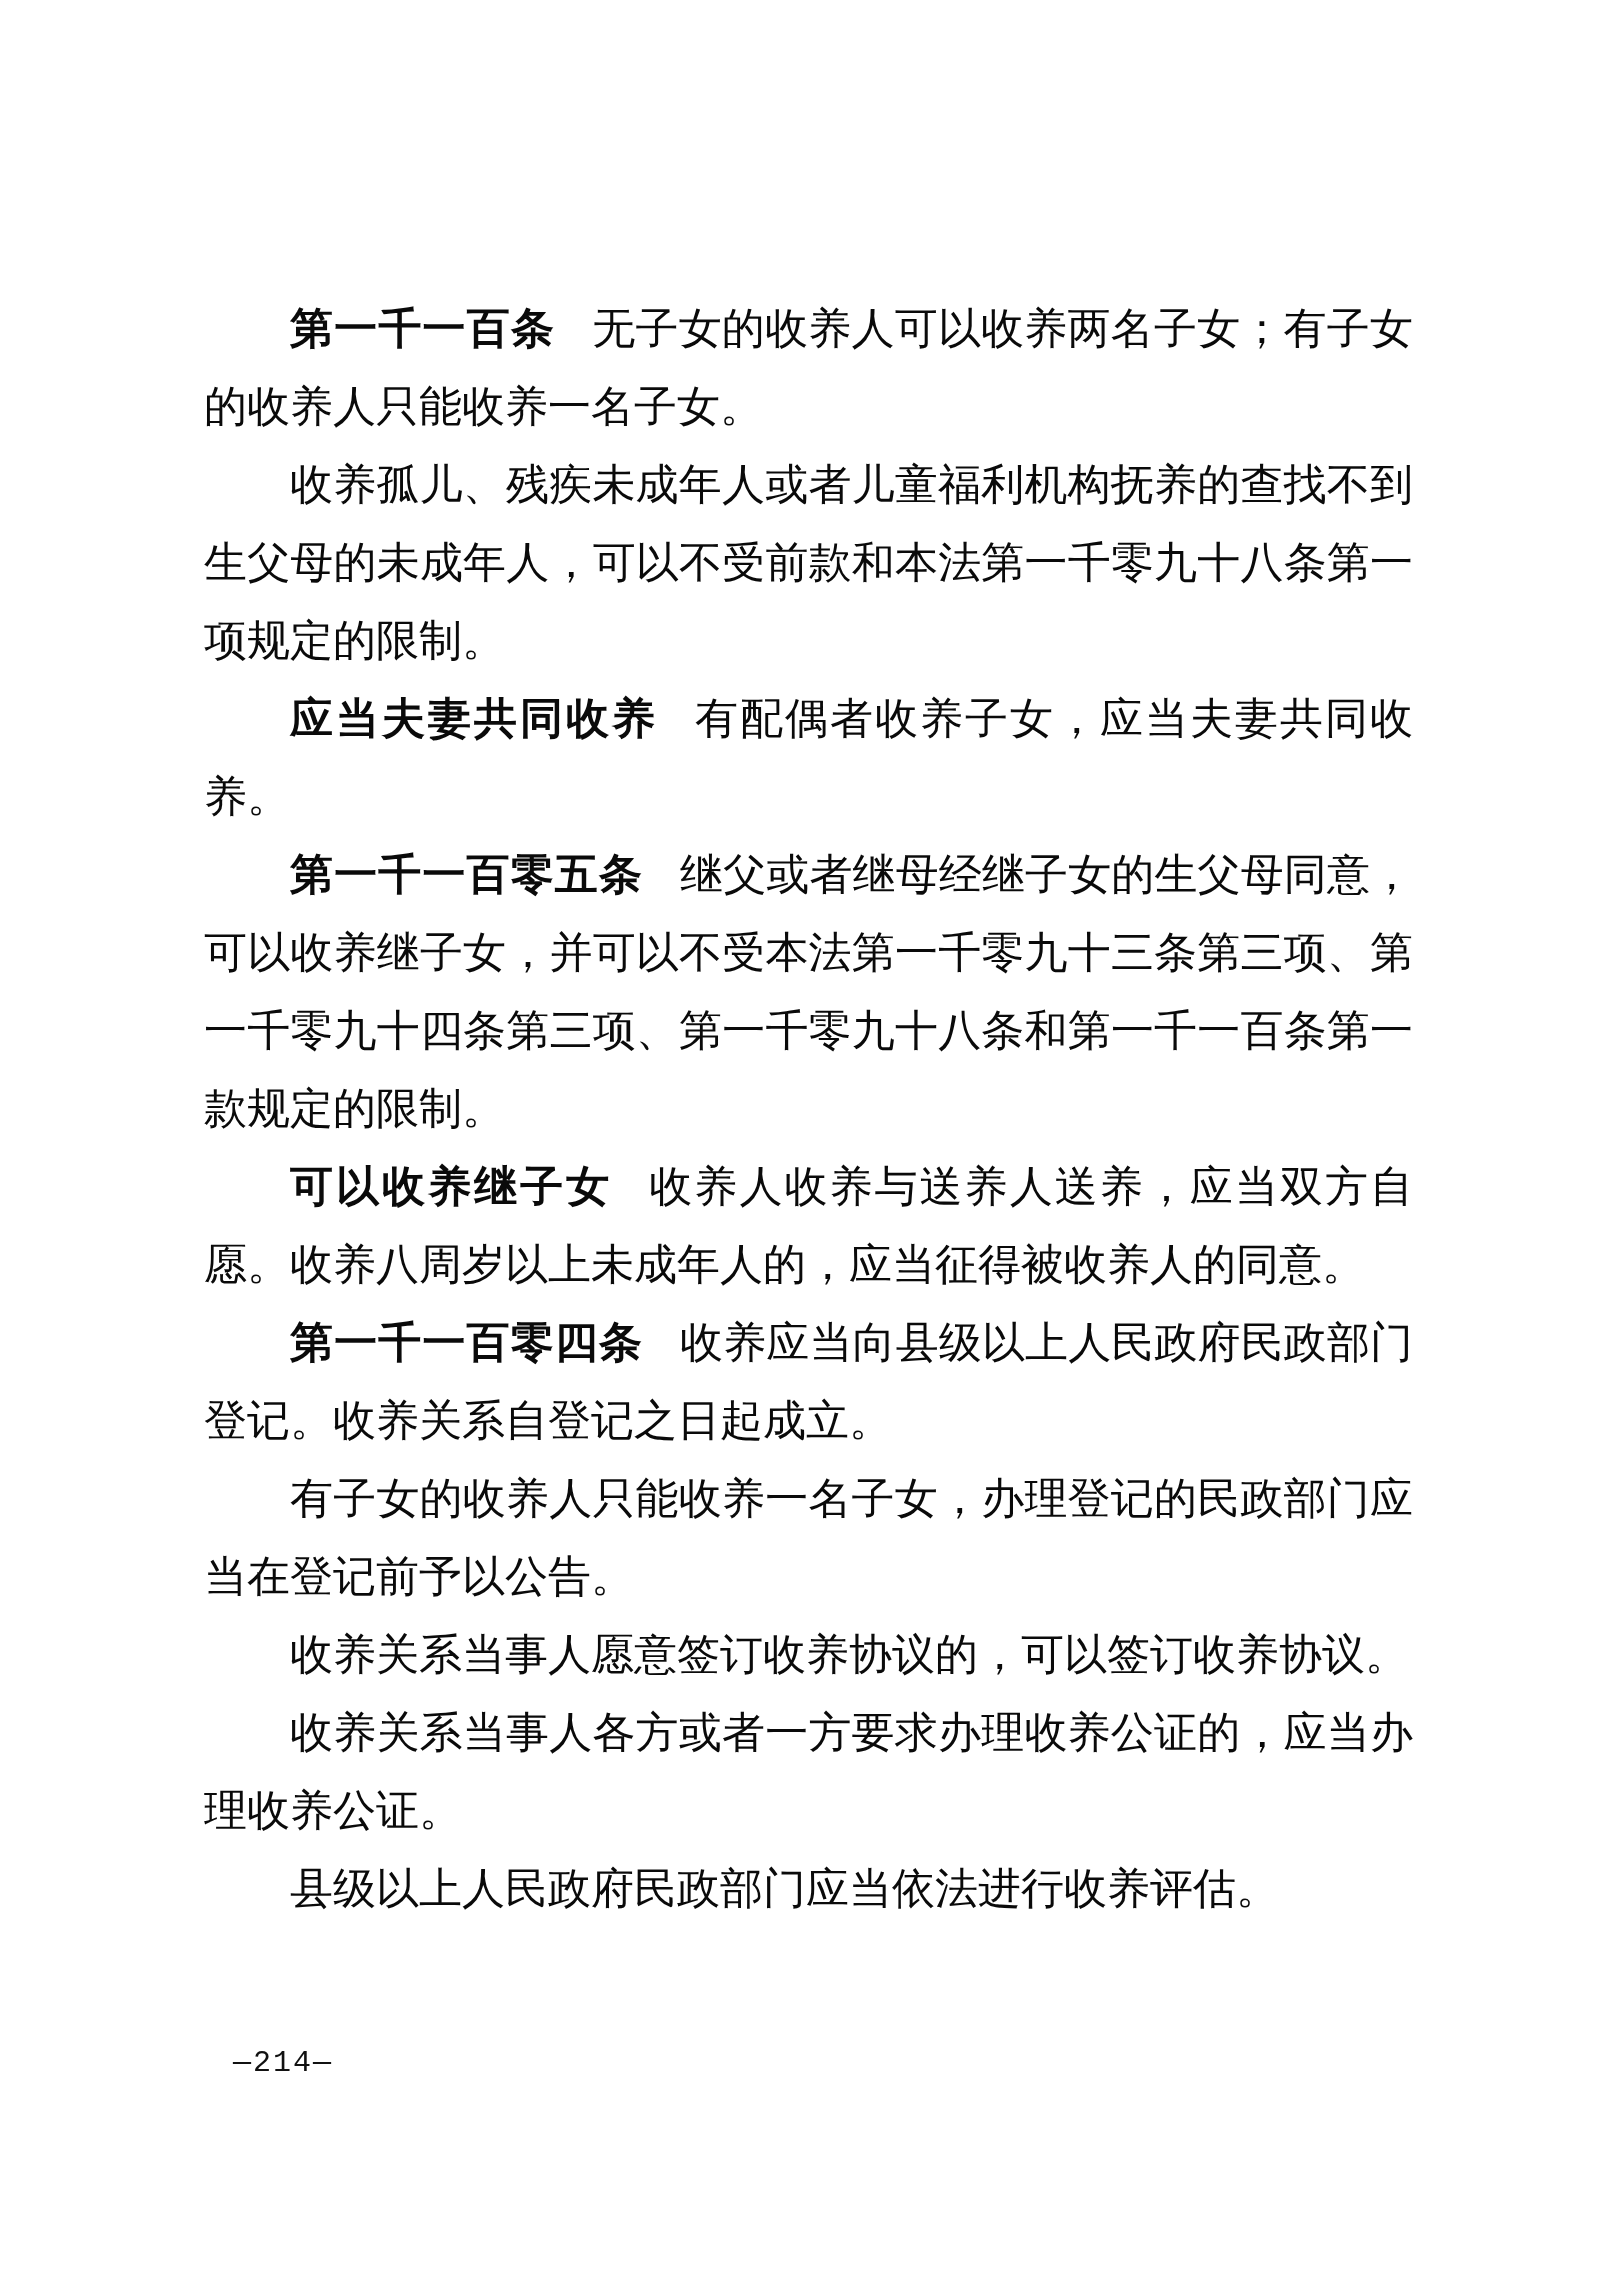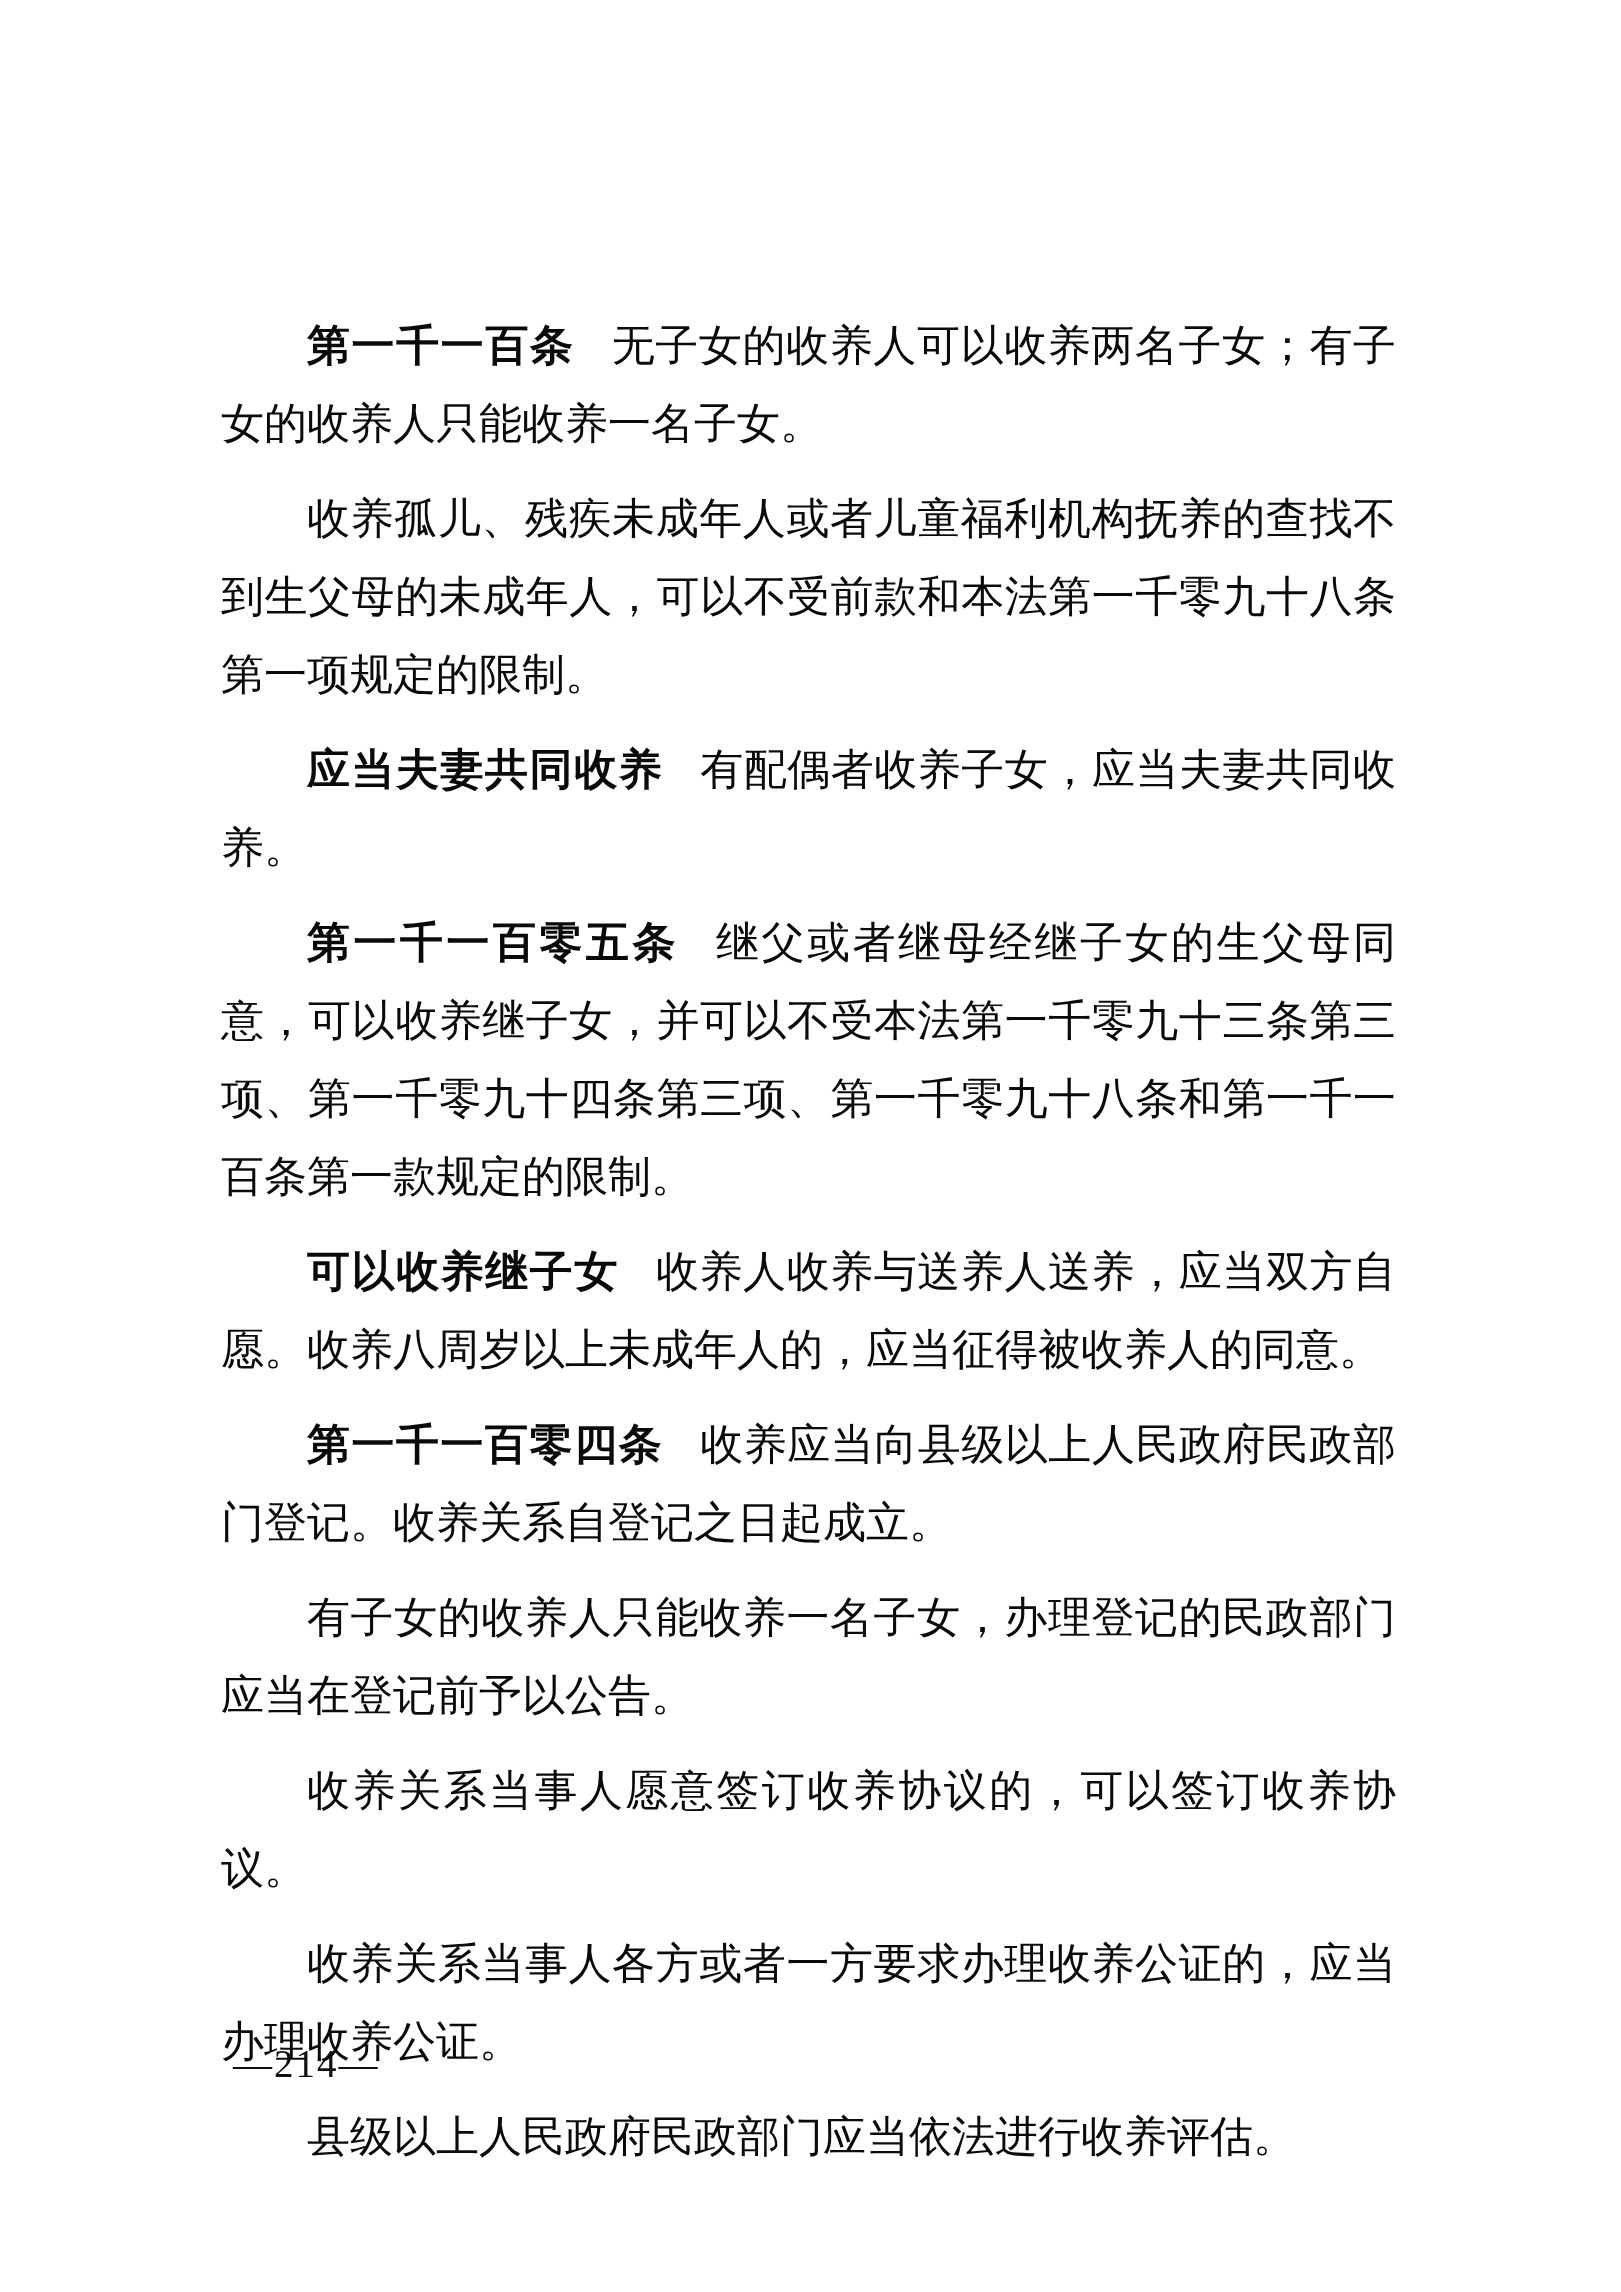--- a/index.html
+++ b/index.html
@@ -15,21 +15,21 @@
     overflow: hidden;
     color: #0a0a0a;
   }
   .content {
     position: absolute;
     left: 204px;
     top: 289px;
     width: 1209px;
   }
   .para {
-    margin: 17px;
+    margin: 0;
     padding: 0;
     font-family: "DejaVu Serif", "Liberation Serif", serif;
     font-size: 43px;
     line-height: 78px;
     text-align: justify;
     text-align-last: left;
     text-indent: 86px;
     color: #0a0a0a;
     word-break: break-all;
   }
@@ -40,22 +40,22 @@
     margin-right: 37px;
   }
   .article-label:empty {
     margin-right: 0;
     letter-spacing: 0;
   }
   .page-number {
     position: absolute;
     left: 233px;
     top: 2036px;
-    font-family: Liberation Serif, serif;
-    font-size: 39px;
+    font-family: Liberation Mono, monospace;
+    font-size: 30px;
     line-height: 55px;
     color: #111111;
     letter-spacing: 2px;
     text-align: center;
   }
 </style>
 </head>
 <body>
 
 <div class="page">

